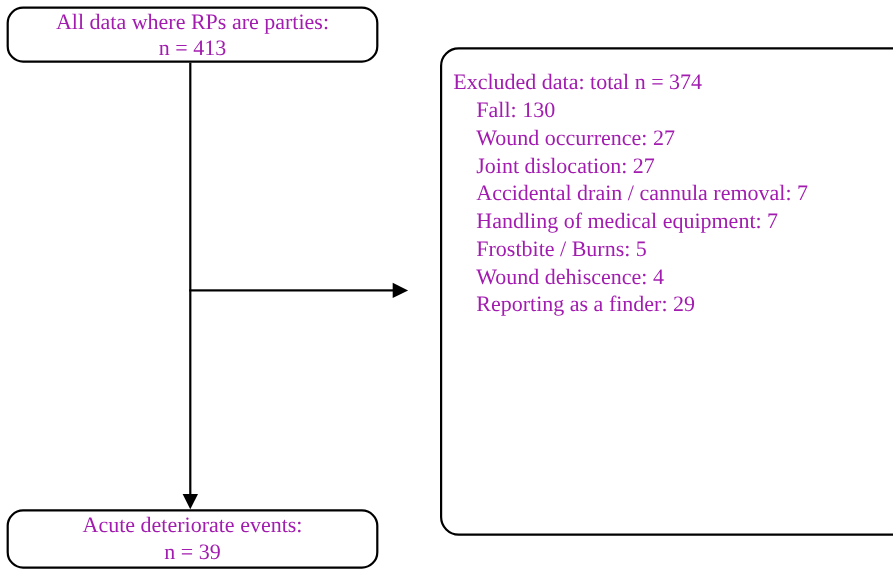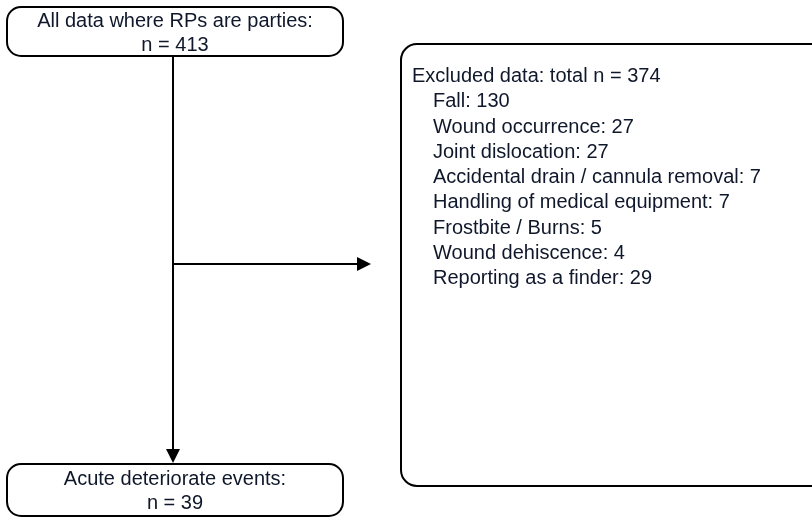--- a/index.html
+++ b/index.html
@@ -5,22 +5,22 @@
   html, body {
     margin: 0;
     padding: 0;
     background: #ffffff;
   }
   .canvas {
     position: relative;
     width: 812px;
     height: 521px;
     background: #ffffff;
-    font-family: Liberation Sans, sans-serif;
-    color: #0f172a;
+    font-family: Liberation Serif, serif;
+    color: #a21caf;
     overflow: hidden;
   }
   .node {
     position: absolute;
     border: 2px solid #000000;
     border-radius: 15px;
     background: #ffffff;
     box-sizing: border-box;
   }
   .node-centered {

